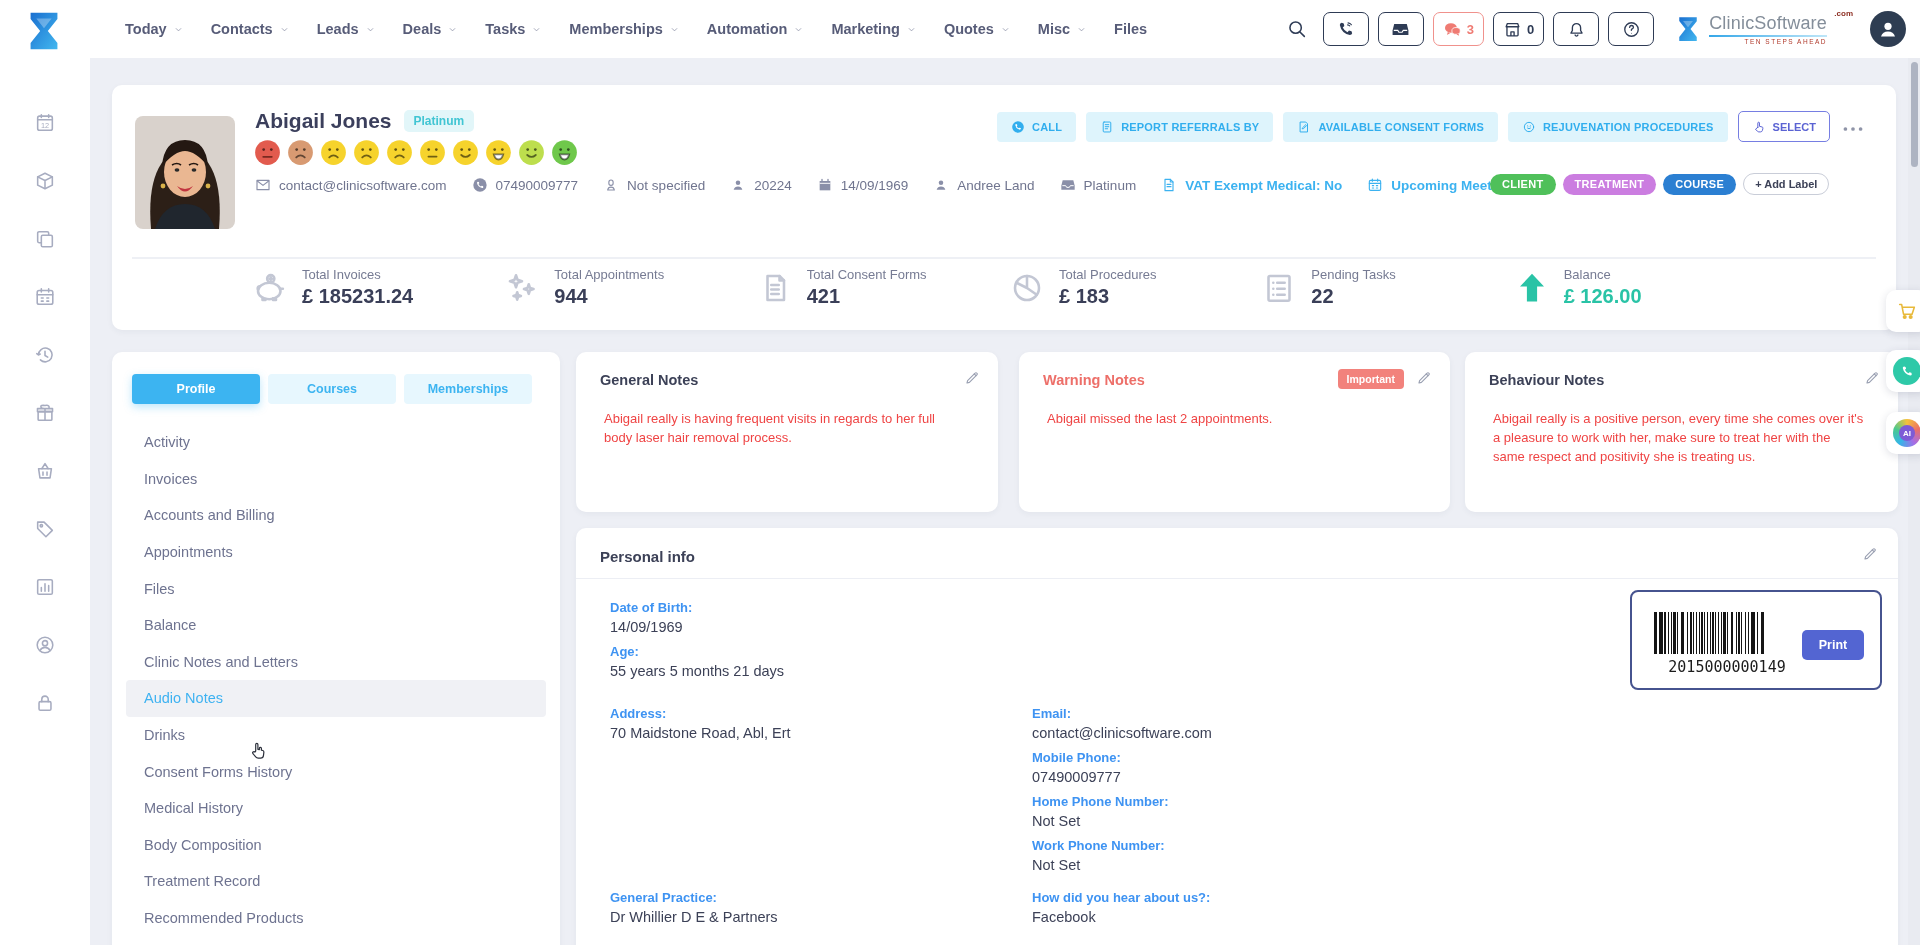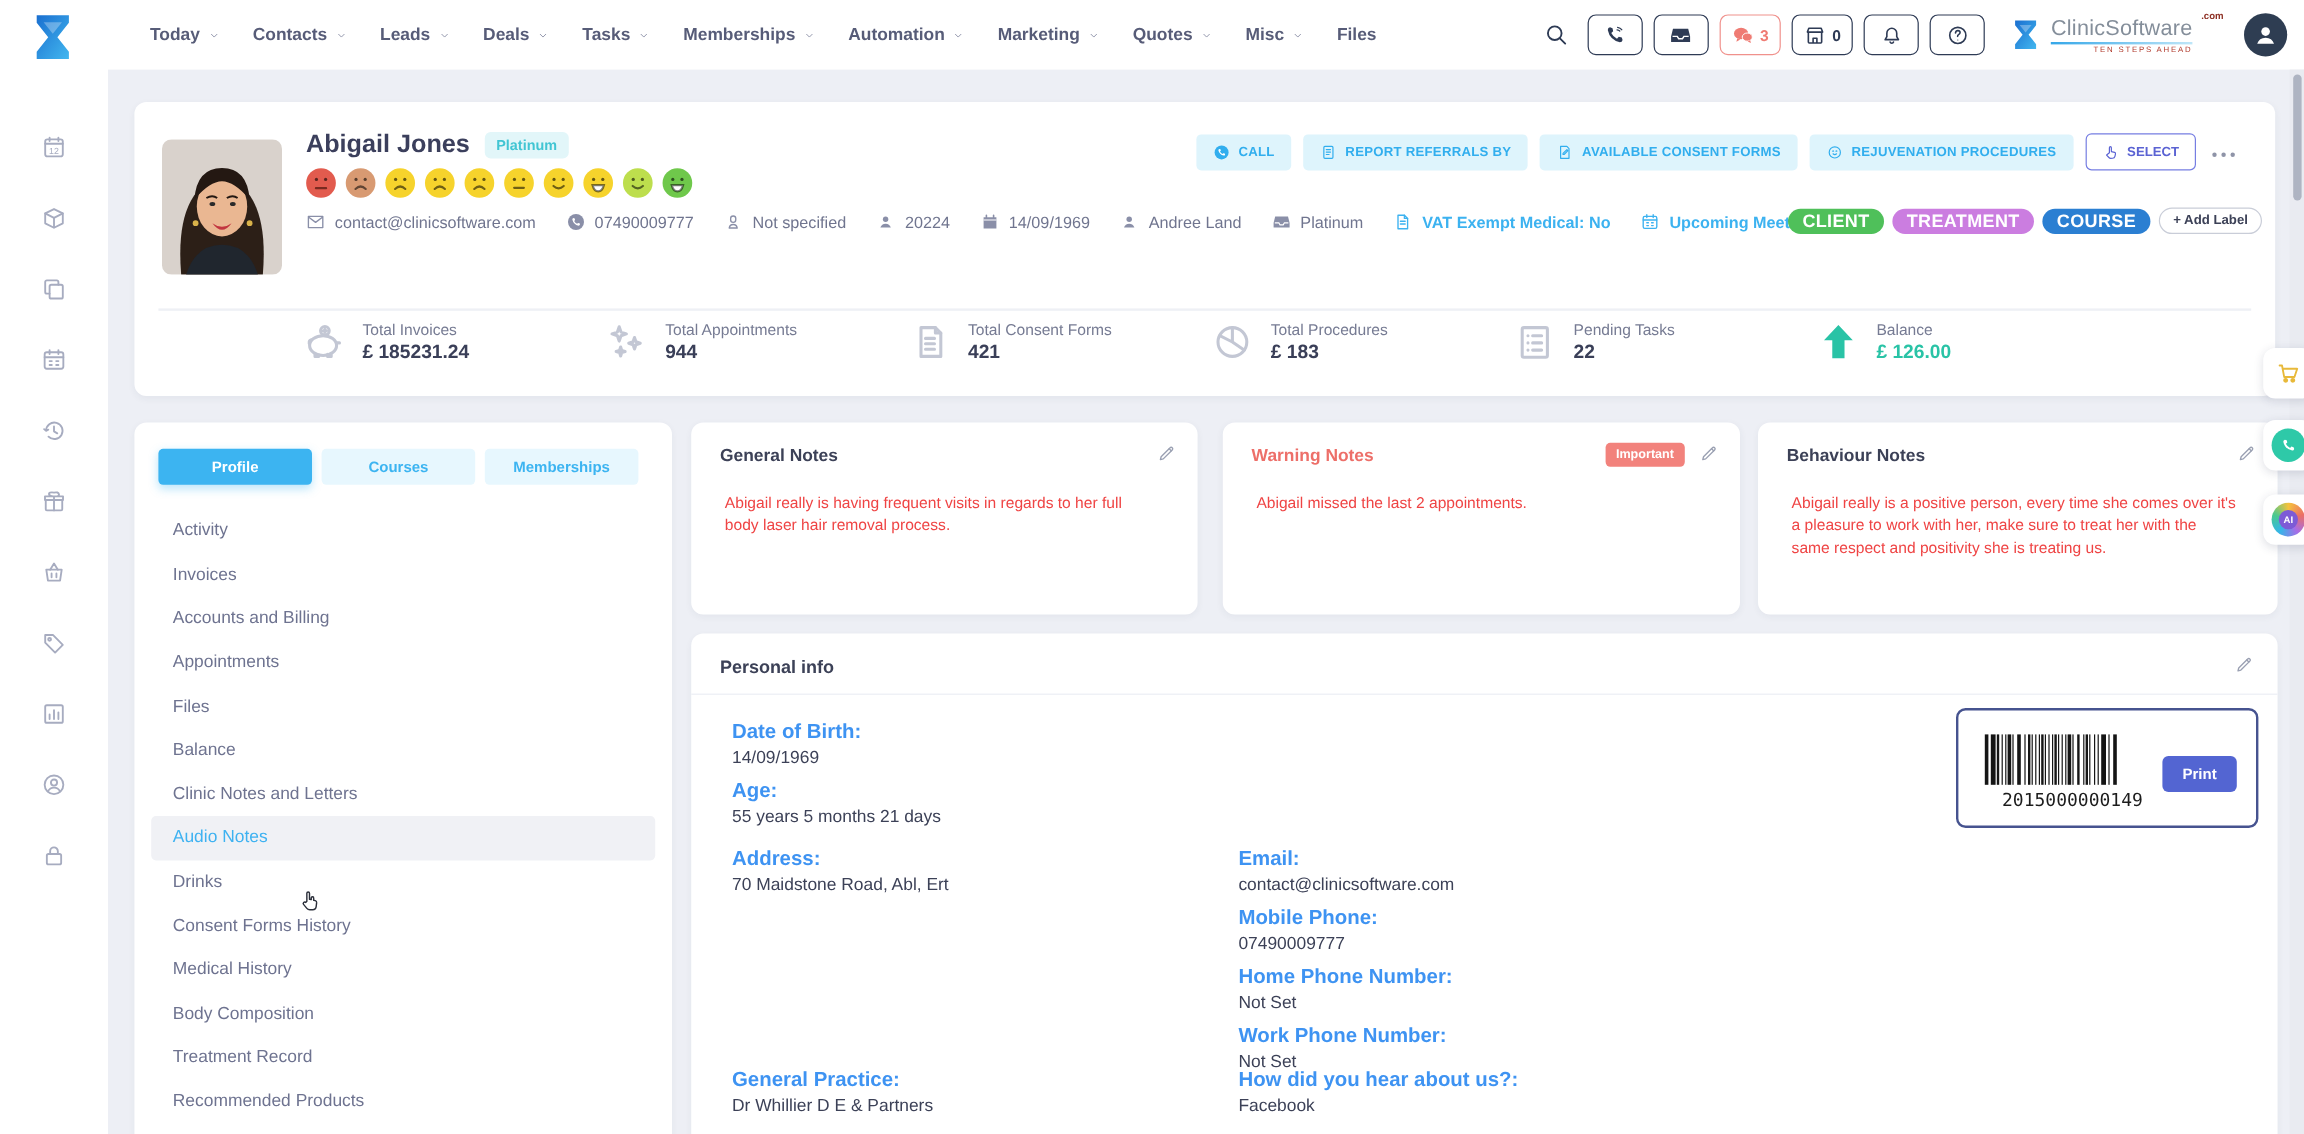--- a/index.html
+++ b/index.html
@@ -54,36 +54,36 @@
   .tier-badge{background:#e2f6f9;color:#41c5d3;font-size:12px;font-weight:700;padding:4px 10px;border-radius:5px;}
   .moods{position:absolute;left:142px;top:54px;display:flex;gap:6px;}
   .mood{width:27px;height:27px;cursor:pointer;}
   .mood svg{width:100%;height:100%;display:block;}
   .contact-row{position:absolute;left:143px;top:92px;display:flex;gap:25px;align-items:center;}
   .chip{display:flex;align-items:center;gap:8px;font-size:13.5px;color:#70758f;white-space:nowrap;}
   .chip .icon{width:16px;height:16px;color:#8a8fa8;}
   .chip.link{color:#3cb2f0;font-weight:700;cursor:pointer;}
   .chip.link .icon{color:#3cb2f0;}
   .labels{position:absolute;left:1378px;top:88px;display:flex;gap:7px;align-items:center;}
-  .pill{height:21px;border-radius:11px;color:#fff;font-size:15px;font-weight:700;display:flex;align-items:center;padding:0 12px;letter-spacing:.3px;cursor:pointer;}
+  .pill{height:21px;border-radius:11px;color:#fff;font-size:11px;font-weight:700;display:flex;align-items:center;padding:0 12px;letter-spacing:.3px;cursor:pointer;}
   .add-label{height:22px;border:1px solid #c9cdd8;border-radius:12px;background:#fff;color:#3c4157;font-size:11px;font-weight:700;display:flex;align-items:center;padding:0 11px;cursor:pointer;}
   .actions{position:absolute;top:26px;right:30px;display:flex;gap:10px;align-items:flex-end;}
   .act-btn{height:30px;background:#def4fc;border:none;border-radius:4px;color:#31aeee;font-weight:700;font-size:11px;
            display:flex;align-items:center;gap:7px;padding:0 14px;cursor:pointer;font-family:inherit;letter-spacing:.2px;}
   .act-btn .icon{width:14px;height:14px;}
   .select-btn{height:31px;background:#fff;border:1.5px solid #767ee2;border-radius:5px;color:#5b63d3;font-weight:700;font-size:11px;
            display:flex;align-items:center;gap:7px;padding:0 13px;cursor:pointer;font-family:inherit;}
   .select-btn .icon{width:14px;height:14px;}
   .more-btn{width:26px;height:26px;color:#8f94a8;background:none;border:none;cursor:pointer;padding:0;}
   .p-divider{position:absolute;left:20px;right:20px;top:172px;border-top:2px solid #eef0f5;}
   .stats{position:absolute;left:140px;right:130px;top:182px;display:grid;grid-template-columns:repeat(6,1fr);}
   .stat{display:flex;align-items:center;gap:14px;}
   .stat-icon{width:36px;height:36px;color:#c3c7d4;}
   .stat-label{font-size:13px;color:#767b93;margin-bottom:3px;}
-  .stat-value{font-size:16px;font-weight:700;color:#3a3f58;}
+  .stat-value{font-size:20px;font-weight:700;color:#3a3f58;}
 
   
   .left-panel{left:22px;top:294px;width:448px;height:660px;}
   .tabs{position:absolute;left:20px;top:22px;display:flex;gap:8px;}
   .tab{width:128px;height:30px;border-radius:4px;background:#e7f7fe;color:#3cb4f1;font-size:12.5px;font-weight:700;
        display:flex;align-items:center;justify-content:center;cursor:pointer;}
   .tab.active{background:#3cb4f1;color:#fff;box-shadow:0 3px 8px rgba(60,180,241,.35);}
   .plist{position:absolute;left:14px;right:14px;top:72px;list-style:none;margin:0;padding:0;}
   .plist-item{height:36.6px;display:flex;align-items:center;padding-left:18px;font-size:14.5px;color:#6e7390;border-radius:4px;cursor:pointer;}
   .plist-item.active{background:#f0f1f5;color:#3eb2f1;}
@@ -100,21 +100,21 @@
               padding:4px 9px;border-radius:4px;}
   .note-badge:empty{display:none;}
   .note-body{position:absolute;left:28px;right:34px;top:58px;font-size:13px;color:#ef4444;line-height:1.45;}
 
   
   .personal-card{left:486px;top:470px;width:1322px;height:480px;}
   .pi-title{position:absolute;left:24px;top:20px;font-size:15px;font-weight:700;color:#3c4157;}
   .pi-pencil{position:absolute;right:20px;top:18px;width:16px;height:16px;color:#9aa0b2;cursor:pointer;}
   .pi-divider{position:absolute;left:0;right:0;top:50px;border-top:1px solid #eceef4;}
   .field{margin-bottom:9px;}
-  .f-label{font-size:17px;font-weight:700;color:#3e93f2;margin-bottom:4px;}
+  .f-label{font-size:13px;font-weight:700;color:#3e93f2;margin-bottom:4px;}
   .f-value{font-size:14.5px;color:#3c4157;margin-bottom:2px;}
   .pi-b1{position:absolute;left:34px;top:72px;}
   .pi-b2{position:absolute;left:34px;top:178px;}
   .pi-b3{position:absolute;left:456px;top:178px;}
   .pi-b4{position:absolute;left:34px;top:362px;}
   .pi-b5{position:absolute;left:456px;top:362px;}
 
   
   .bc-box{position:absolute;left:1054px;top:62px;width:252px;height:100px;border:2px solid #46538f;border-radius:8px;background:#fff;}
   .bc-bars{position:absolute;left:22px;top:20px;width:150px;height:42px;font-size:0;}

